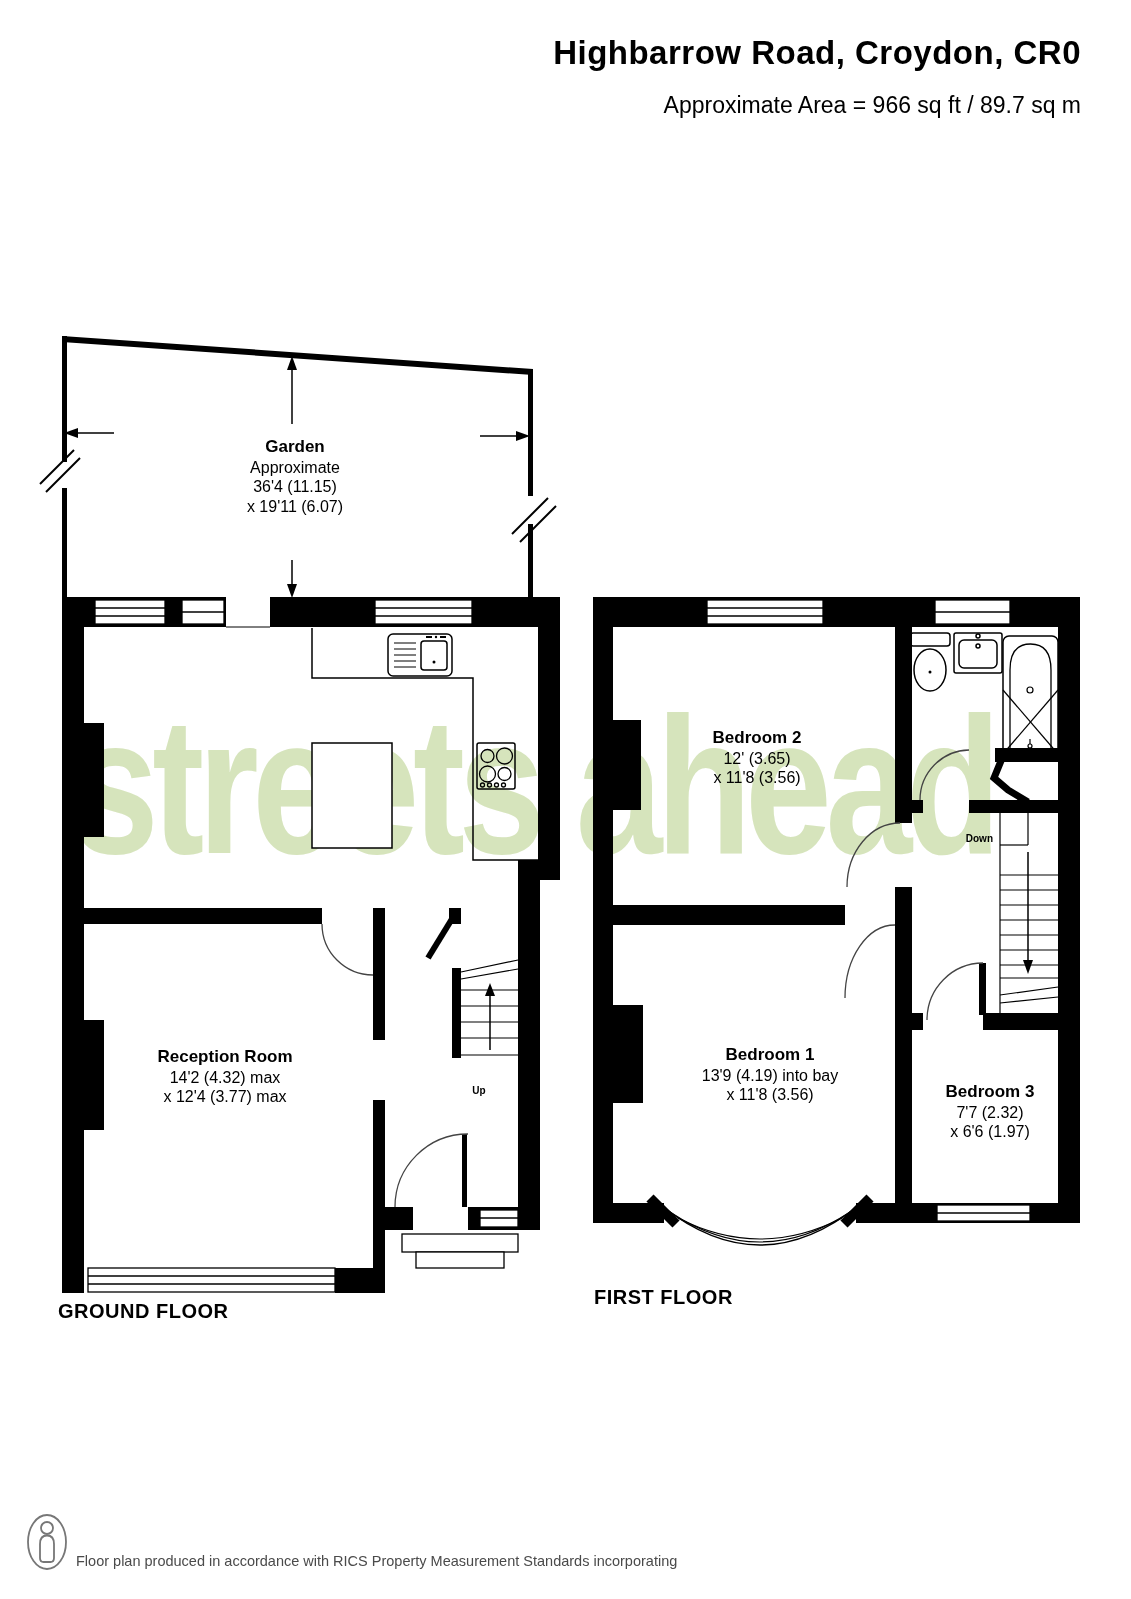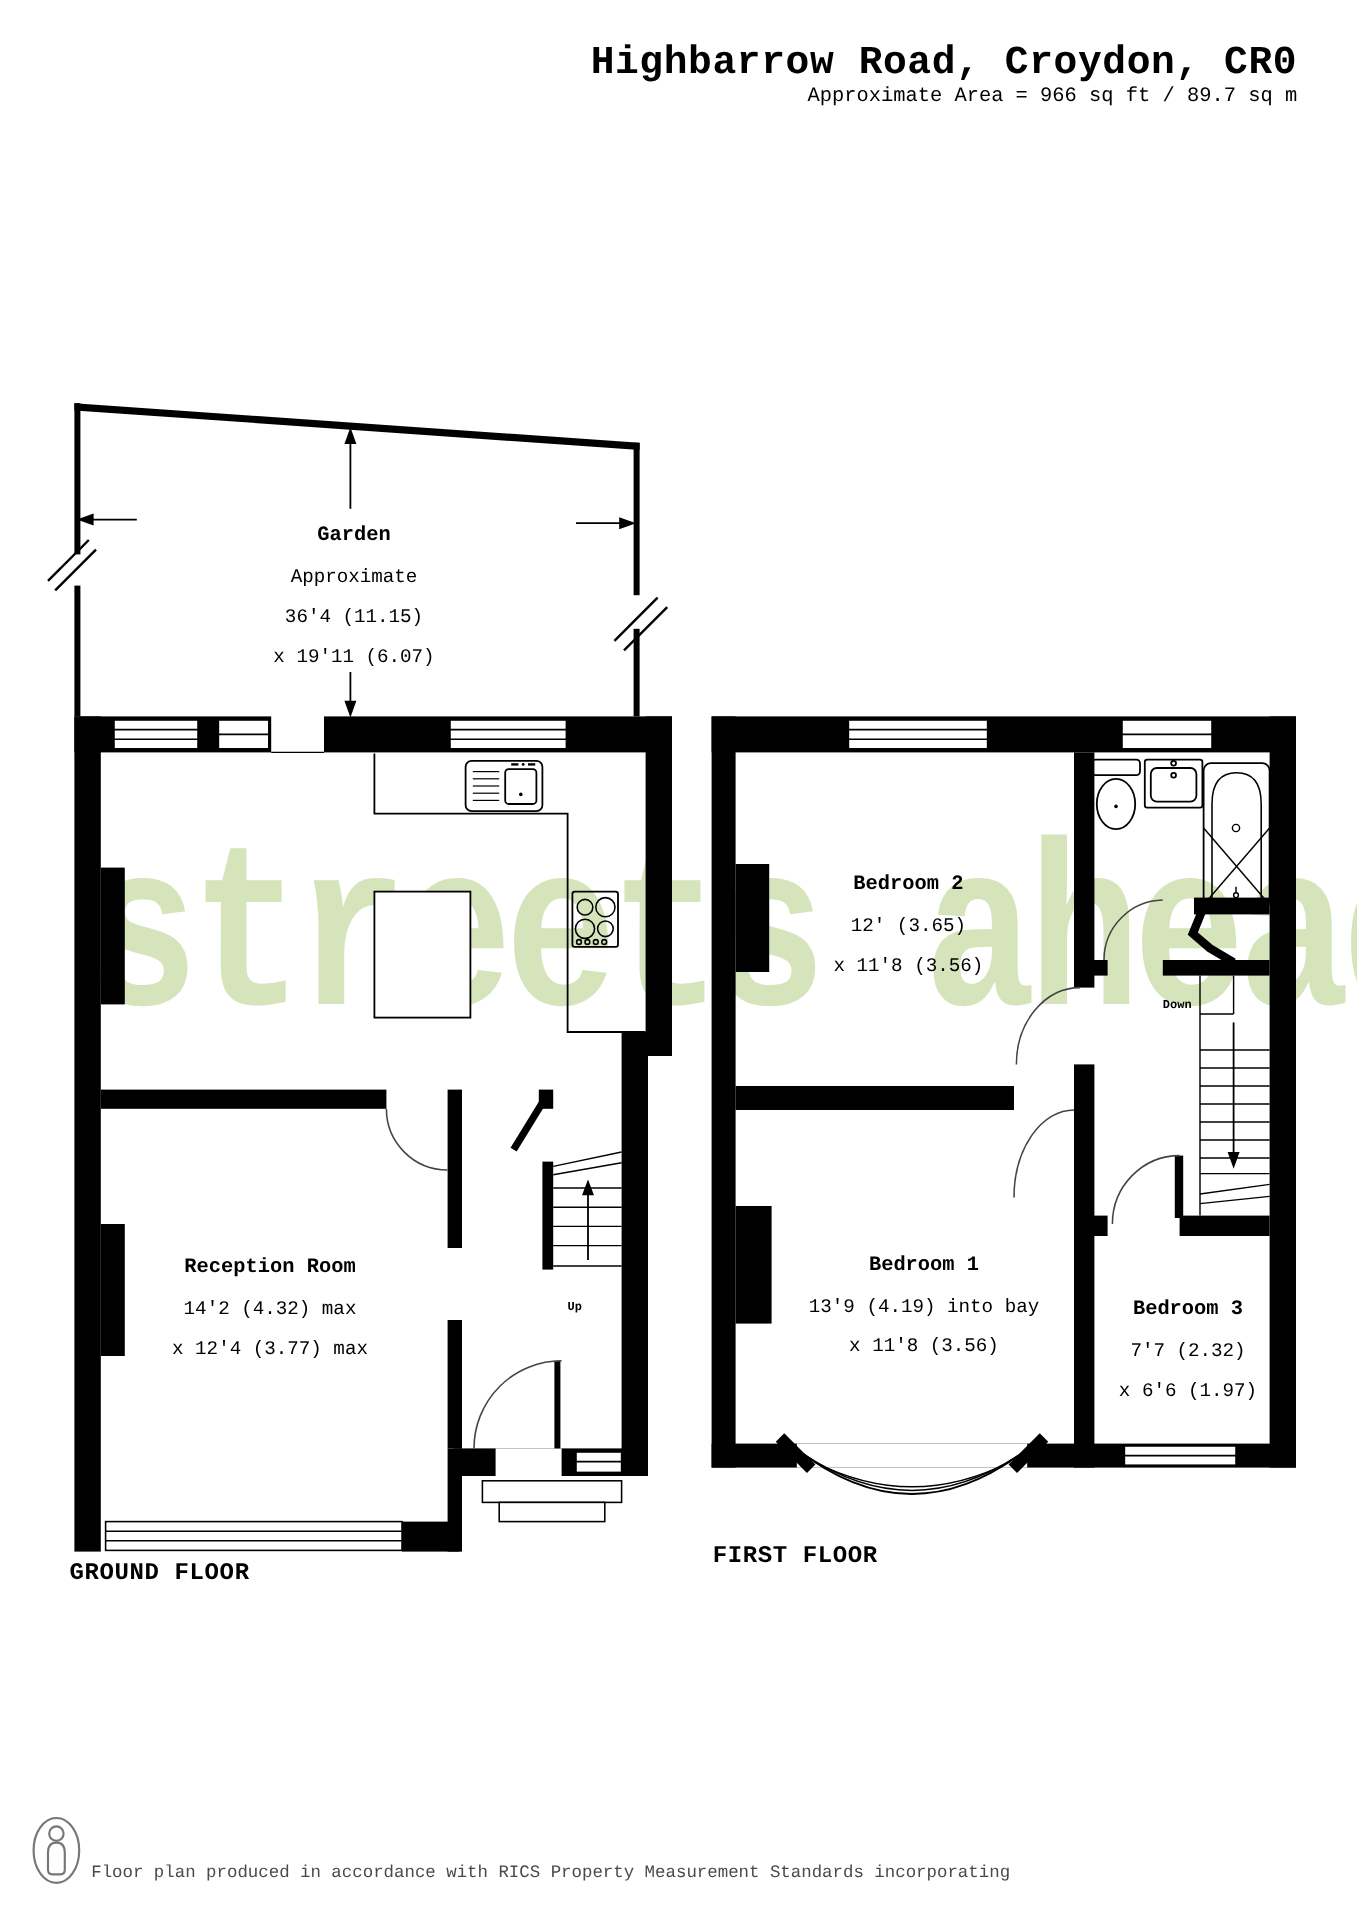--- a/index.html
+++ b/index.html
@@ -1,32 +1,32 @@
 <!DOCTYPE html>
 <html><head>
 <meta charset="utf-8">
 <style>
   html,body{margin:0;padding:0;background:#fff;}
   .page{position:relative;width:1131px;height:1599px;background:#fff;overflow:hidden;
-        font-family:Liberation Mono, monospace;color:#000;border-radius:11px;}
+        font-family:Liberation Sans, sans-serif;color:#000;border-radius:11px;}
   
   .header{position:absolute;top:34px;right:50px;text-align:right;z-index:3;}
   .header-title{font-size:33px;font-weight:bold;letter-spacing:.5px;}
-  .header-area{font-size:17px;margin-top:0;}
+  .header-area{font-size:23px;margin-top:20px;}
   .header-note{font-size:15px;margin-top:10px;}
   
   .watermark{position:absolute;left:72px;top:688px;z-index:1;font-size:195px;font-weight:bold;
              color:#d6e4bc;white-space:nowrap;letter-spacing:-8px;
              transform:scaleX(.8);transform-origin:left top;line-height:1;}
   
   .plan{position:absolute;left:0;top:0;z-index:2;}
   
   .room-label{position:absolute;text-align:center;z-index:3;line-height:1.22;}
   .room-name{font-weight:bold;font-size:17px;}
-  .room-dim{font-size:16px;margin-top:14px;}
+  .room-dim{font-size:16px;}
   .stair-label{position:absolute;z-index:3;font-weight:bold;font-size:10px;}
   .floor-label{position:absolute;z-index:3;font-weight:bold;font-size:20px;letter-spacing:.5px;}
   
   .footer-icon{position:absolute;left:26px;top:1514px;z-index:3;}
   .footer-text{position:absolute;left:76px;top:1504px;z-index:3;font-size:14.5px;color:#4a4a4a;
                line-height:1.58;white-space:pre-wrap;}
 </style>
 </head>
 <body>
 

